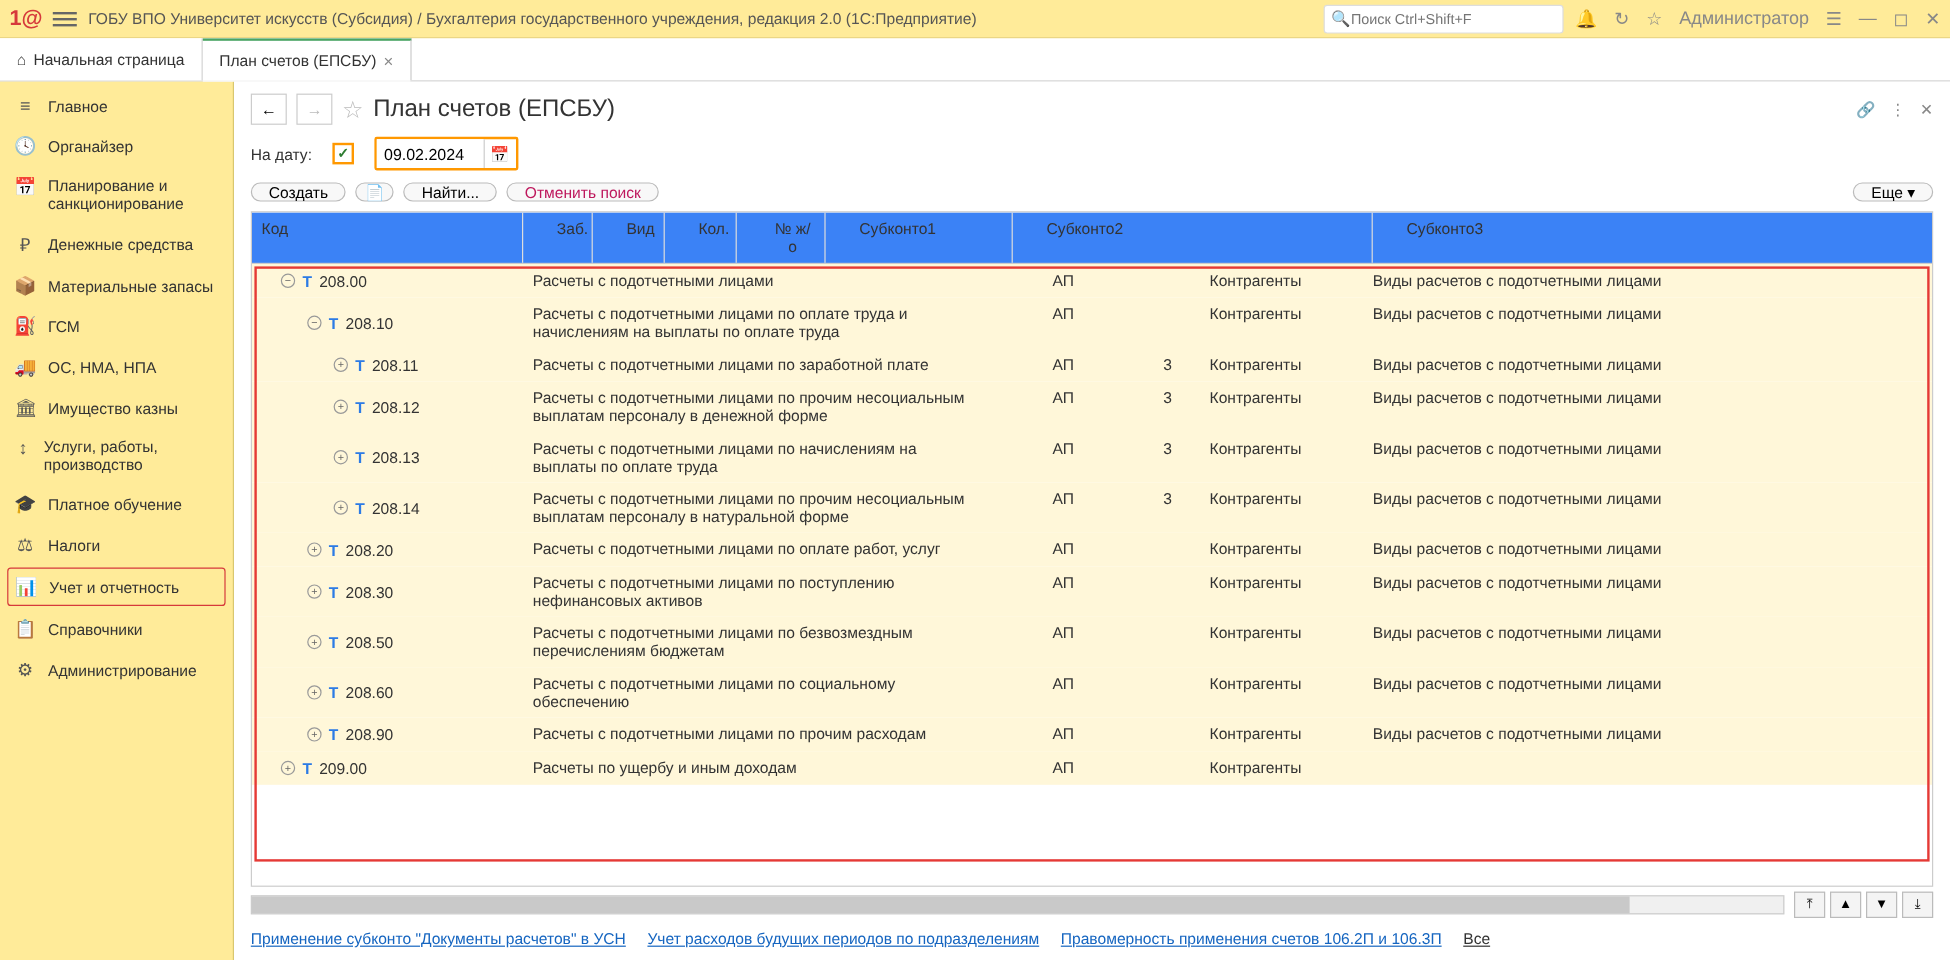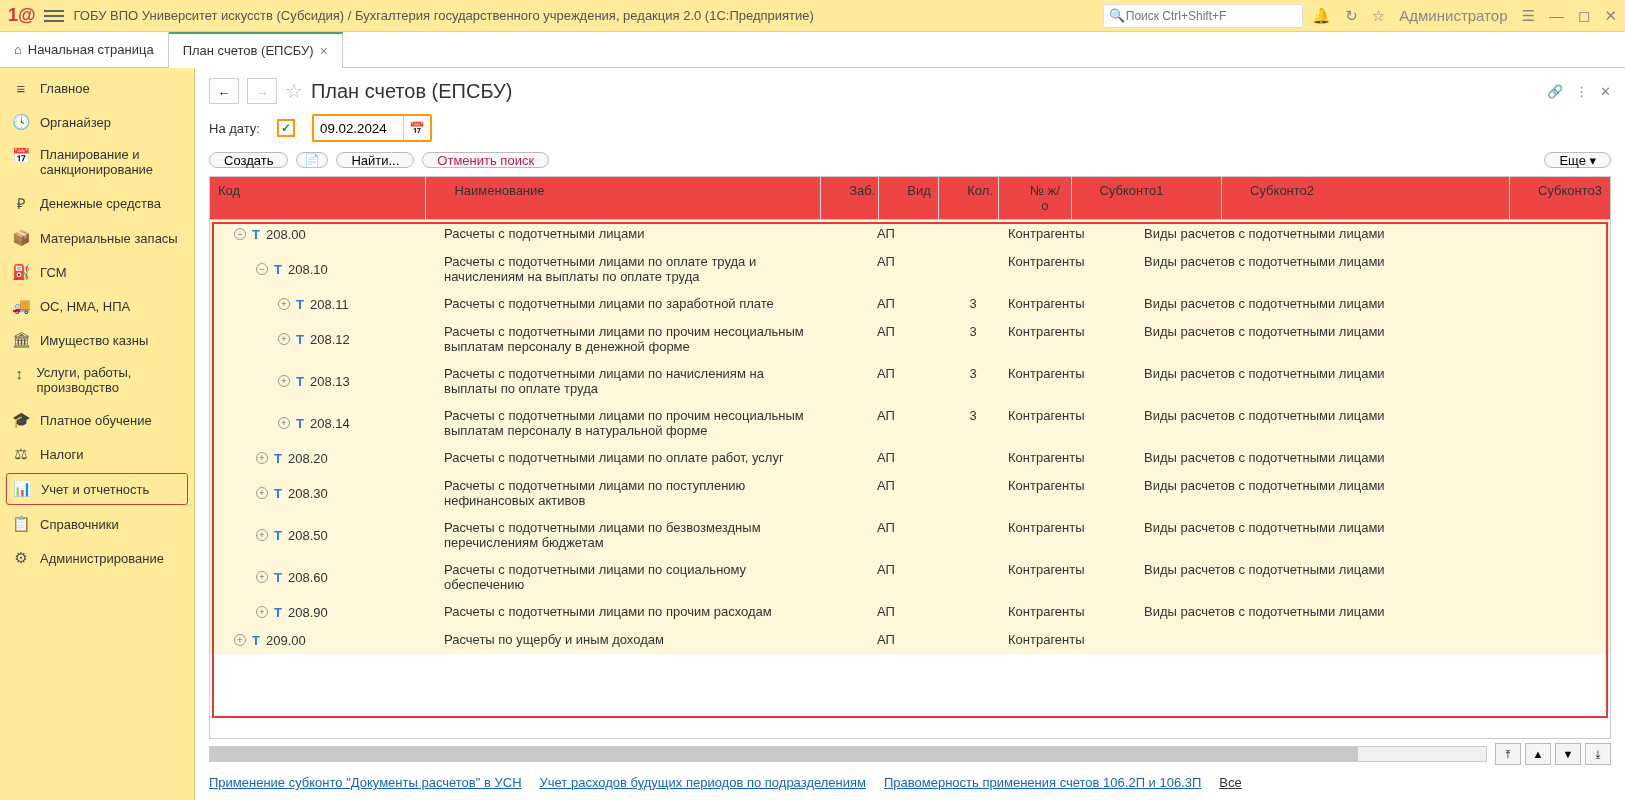--- a/index.html
+++ b/index.html
@@ -36,21 +36,21 @@
 .checkbox-orange { width: 18px; height: 18px; border: 2px solid #ff9800; display: flex; align-items: center; justify-content: center; color: #2e7d32; font-weight: bold; font-size: 12px; }
 .date-group { display: flex; border: 2px solid #ff9800; border-radius: 2px; }
 .date-input { width: 90px; height: 24px; border: none; padding: 0 6px; outline: none; border-right: 1px solid #ccc; }
 .date-cal { width: 26px; display: flex; align-items: center; justify-content: center; color: #666; cursor: pointer; }
 .toolbar { display: flex; align-items: center; padding: 4px 14px 8px; gap: 8px; }
 .btn { height: 16px; border: 1px solid #bbb; background: #f8f8f8; padding: 0 14px; cursor: pointer; border-radius: 12px; font-size: 13px; }
 .btn.icon-only { width: 32px; padding: 0; }
 .btn.disabled { color: #be185d; }
 .btn-more { margin-left: auto; }
 .grid-wrap { flex: 1; margin: 0 14px; border: 1px solid #ccc; display: flex; flex-direction: column; overflow: hidden; }
-.grid-head { display: flex; background: #ef4444; border-bottom: 1px solid #ccc; gap: 20px; }
+.grid-head { display: flex; background: #3b82f6; border-bottom: 1px solid #ccc; gap: 20px; }
 .gh { padding: 6px 8px; border-right: 1px solid #ddd; font-size: 13px; color: #333; }
 .gh.last { border-right: none; }
 .col-code { width: 226px; }
 .col-name { width: 392px; }
 .col-zab { width: 38px; text-align: center; }
 .col-vid { width: 40px; text-align: center; }
 .col-kol { width: 40px; }
 .col-jo { width: 54px; text-align: center; }
 .col-sub1 { width: 136px; }
 .col-sub2 { width: 280px; }
@@ -196,21 +196,20 @@
       <button class="btn">Создать</button>
       <button class="btn icon-only">📄</button>
       <button class="btn">Найти...</button>
       <button class="btn disabled">Отменить поиск</button>
       <button class="btn btn-more">Еще ▾</button>
     </div>
 
     <div class="grid-wrap">
       <div class="grid-head">
         <div class="gh col-code">Код</div>
-        <div class="gh col-name">Наименование</div>
         <div class="gh col-zab">Заб.</div>
         <div class="gh col-vid">Вид</div>
         <div class="gh col-kol">Кол.</div>
         <div class="gh col-jo">№ ж/о</div>
         <div class="gh col-sub1">Субконто1</div>
         <div class="gh col-sub2">Субконто2</div>
         <div class="gh col-sub3 last">Субконто3</div>
       </div>
       <div class="grid-body" id="grid-body">
         <div class="red-box"></div>

